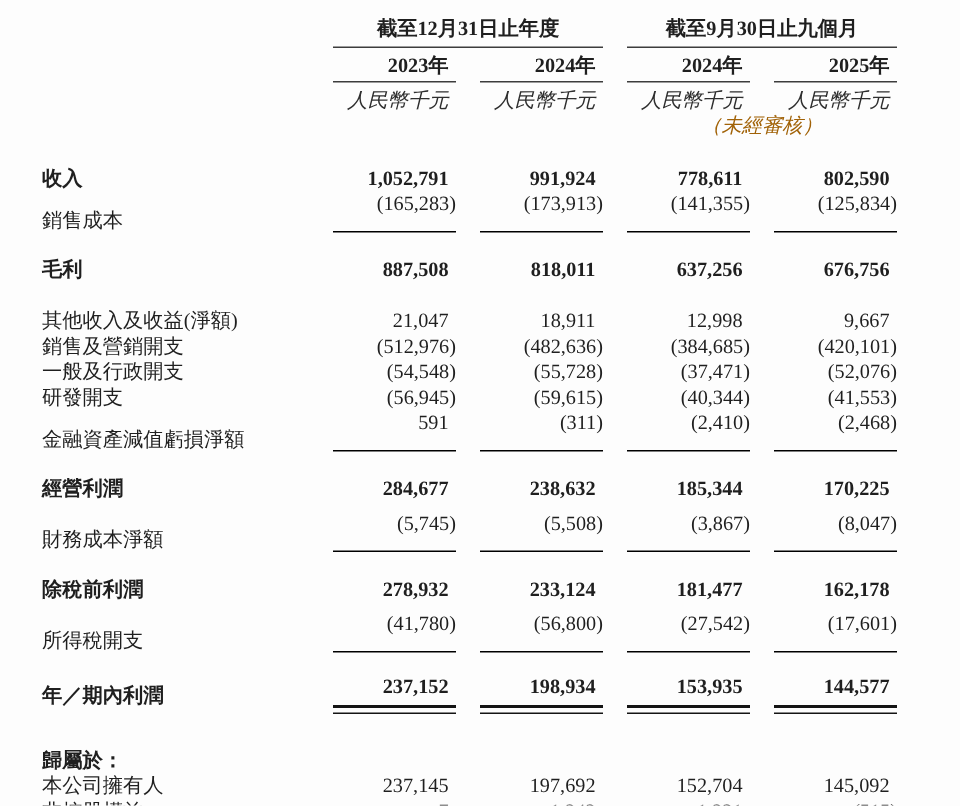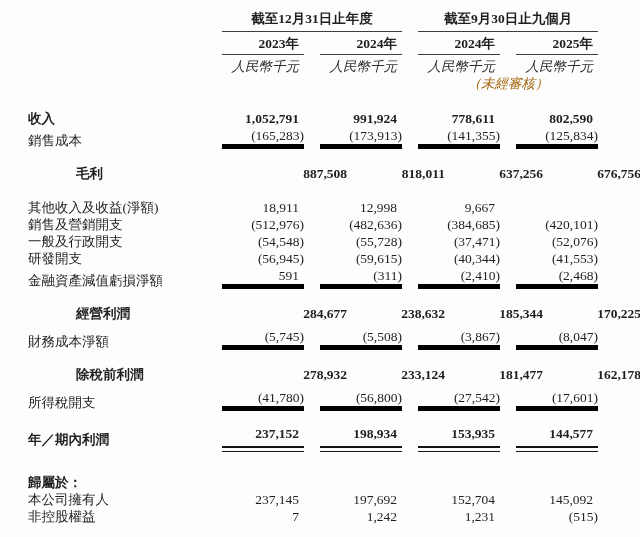--- a/index.html
+++ b/index.html
@@ -35,32 +35,32 @@
     padding-bottom:4px; white-space:nowrap;
   }
   .year-cell {
     text-align:right; font-weight:bold;
     border-bottom:1.5px solid #3d3d3d;
     padding:3px 5px 2px 0;
   }
   .unit-cell { text-align:right; font-style:italic; color:#2e2e2e; padding:3px 5px 0 0; }
   .note-cell { text-align:center; font-style:italic; color:#a16207; }
 
-  .rule .num { border-bottom:5px solid #000000; padding-bottom:0; }
+  .rule .num { border-bottom:1px solid #000000; padding-bottom:10px; }
   .rule-double .num {
     border-bottom:2.5px solid #141414;
     padding-bottom:4px; position:relative;
   }
   .rule-double .num::after {
     content:""; position:absolute; left:0; right:0; bottom:-6px;
     border-top:1.5px solid #141414;
   }
 
   .mt-first { margin-top:18px; }
-  .mt-16 { margin-top:16px;margin-left:48px; }
+  .mt-16 { margin-top:16px; }
   .mt-17 { margin-top:17px; }
   .mt-15 { margin-top:6px; }
   .mt-14 { margin-top:14px; }
   .mt-attr { margin-top:26px; }
 </style>
 </head>
 <body>
 
 <div class="sheet">
 
@@ -111,20 +111,21 @@
   <div class="row bold mt-16">
     <div class="cell label">毛利</div>
     <div class="cell num">887,508</div>
     <div class="cell num">818,011</div>
     <div class="cell num">637,256</div>
     <div class="cell num">676,756</div>
   </div>
 
   <div class="row mt-17">
     <div class="cell label">其他收入及收益(淨額)</div>
+    <div class="cell num">21,047</div>
     <div class="cell num">18,911</div>
     <div class="cell num">12,998</div>
     <div class="cell num">9,667</div>
   </div>
 
   <div class="row">
     <div class="cell label">銷售及營銷開支</div>
     <div class="cell num paren">(512,976)</div>
     <div class="cell num paren">(482,636)</div>
     <div class="cell num paren">(384,685)</div>

